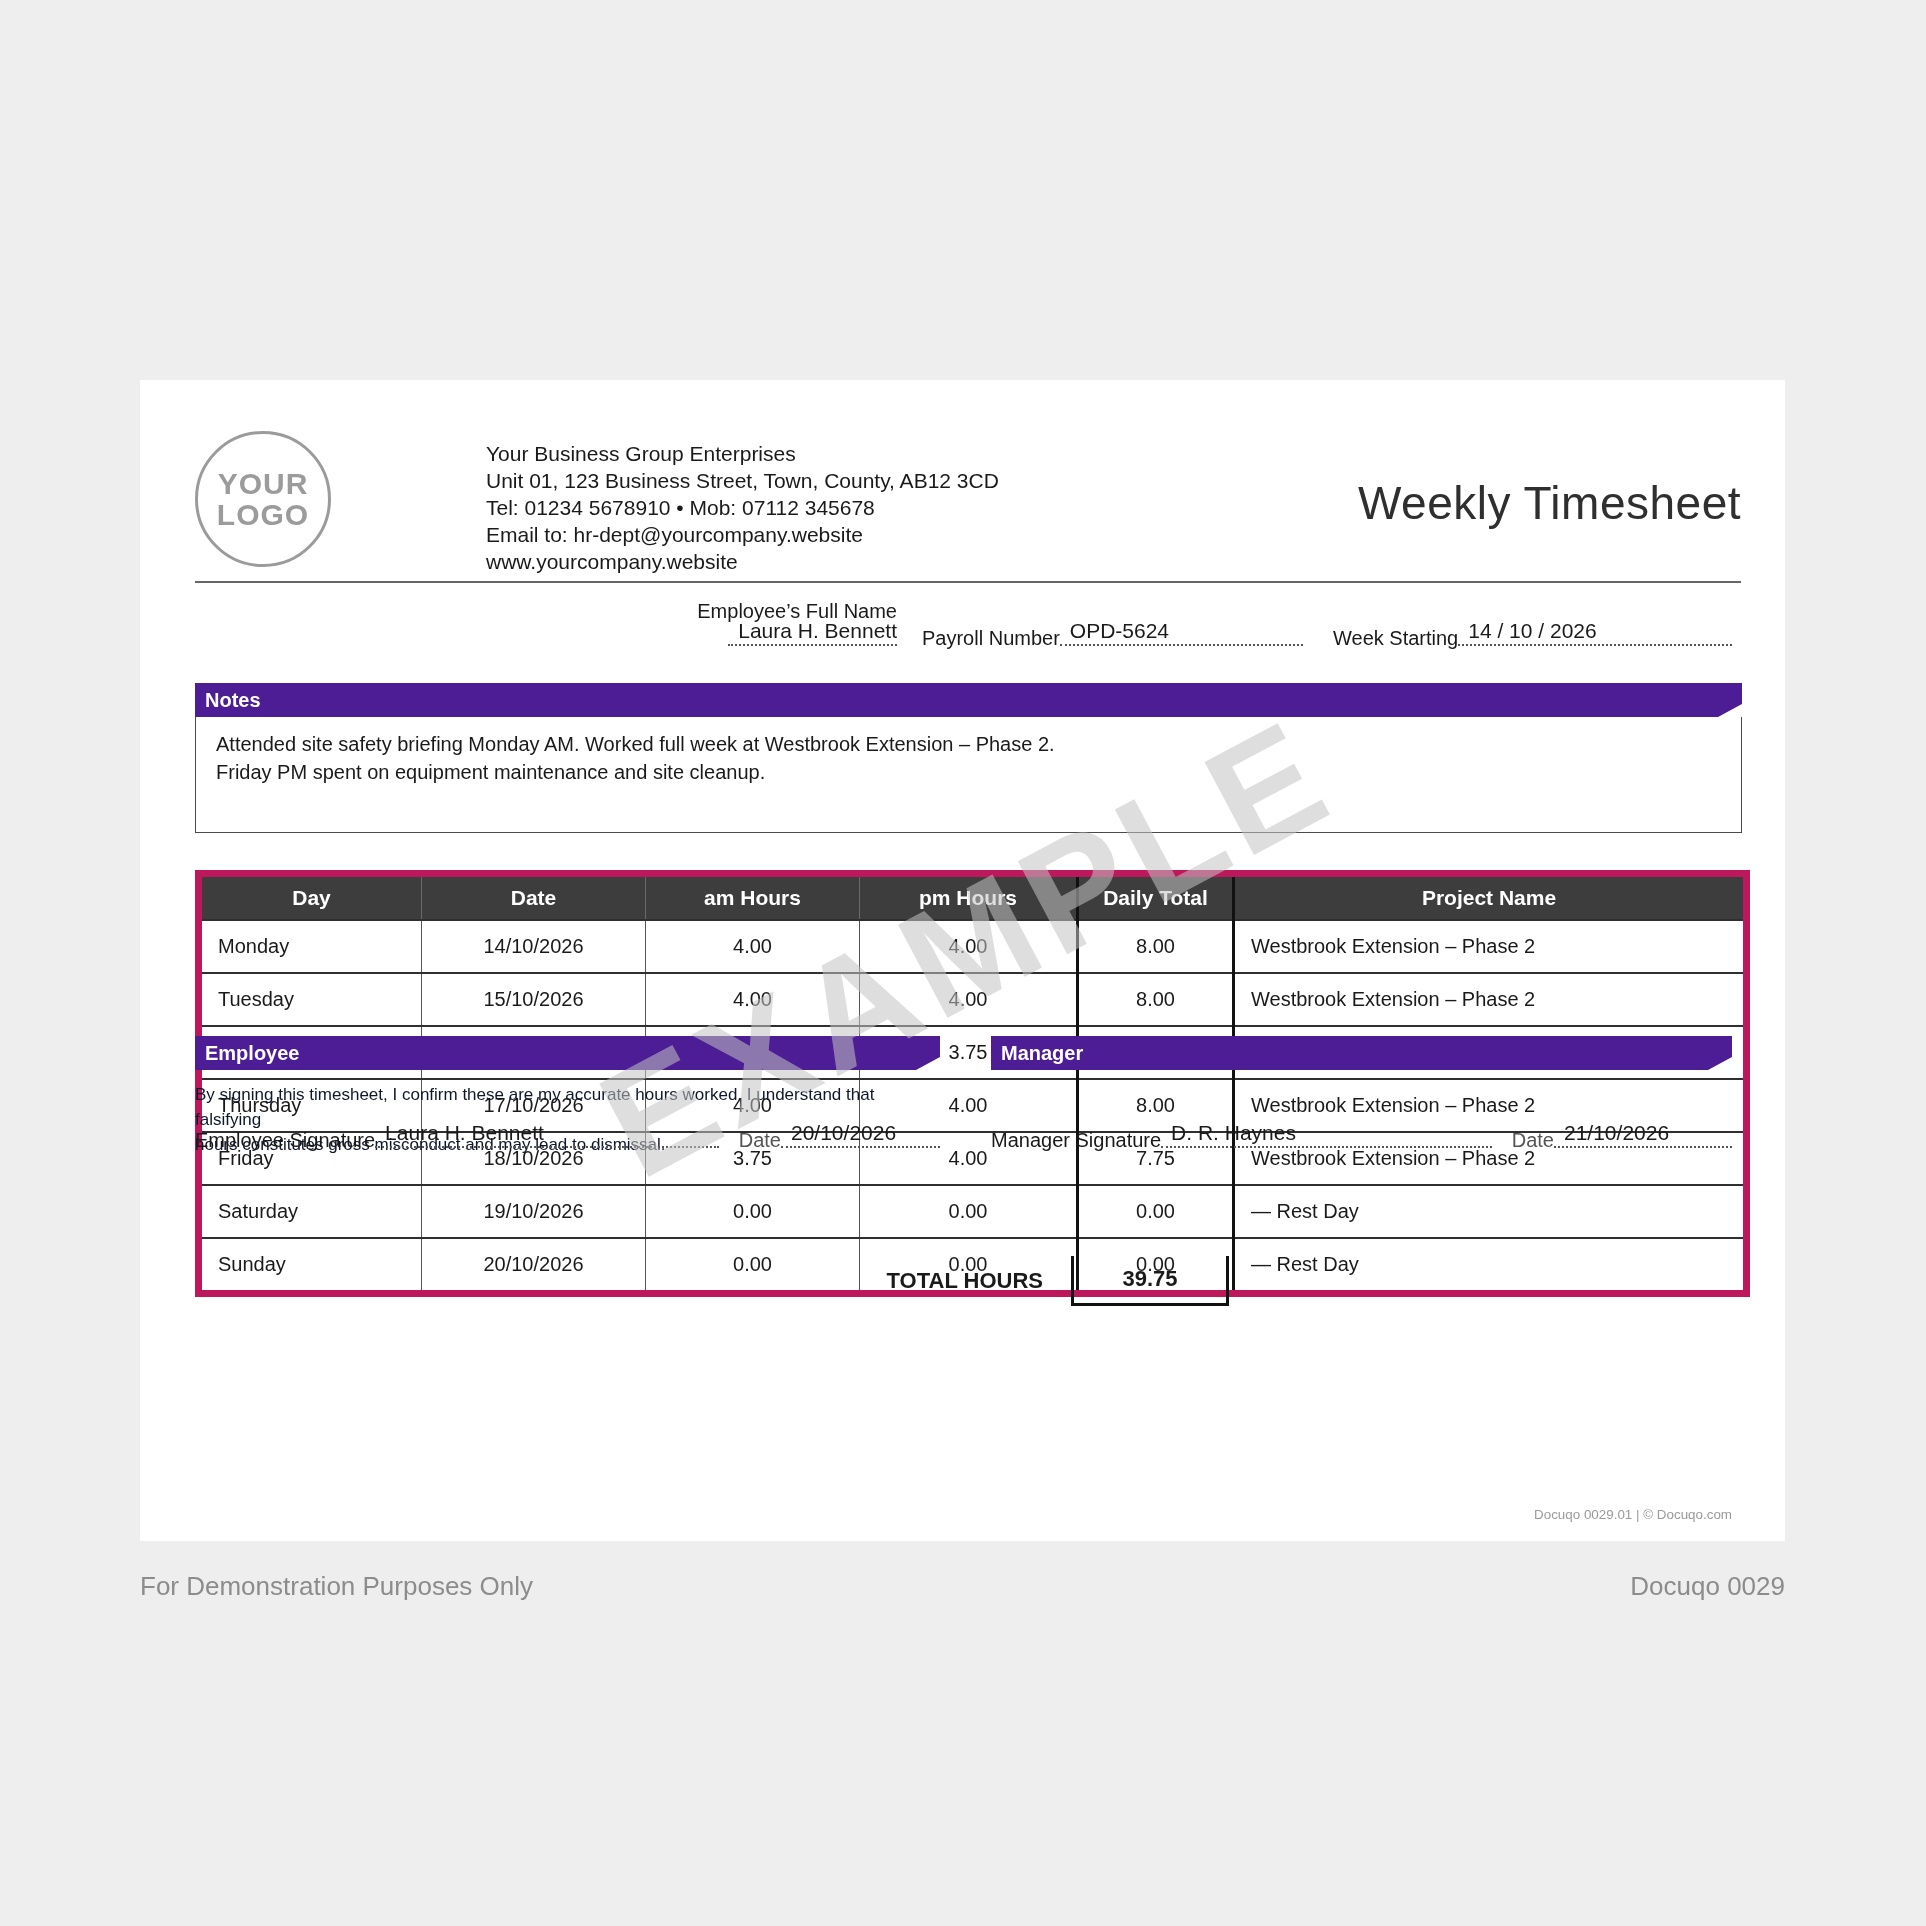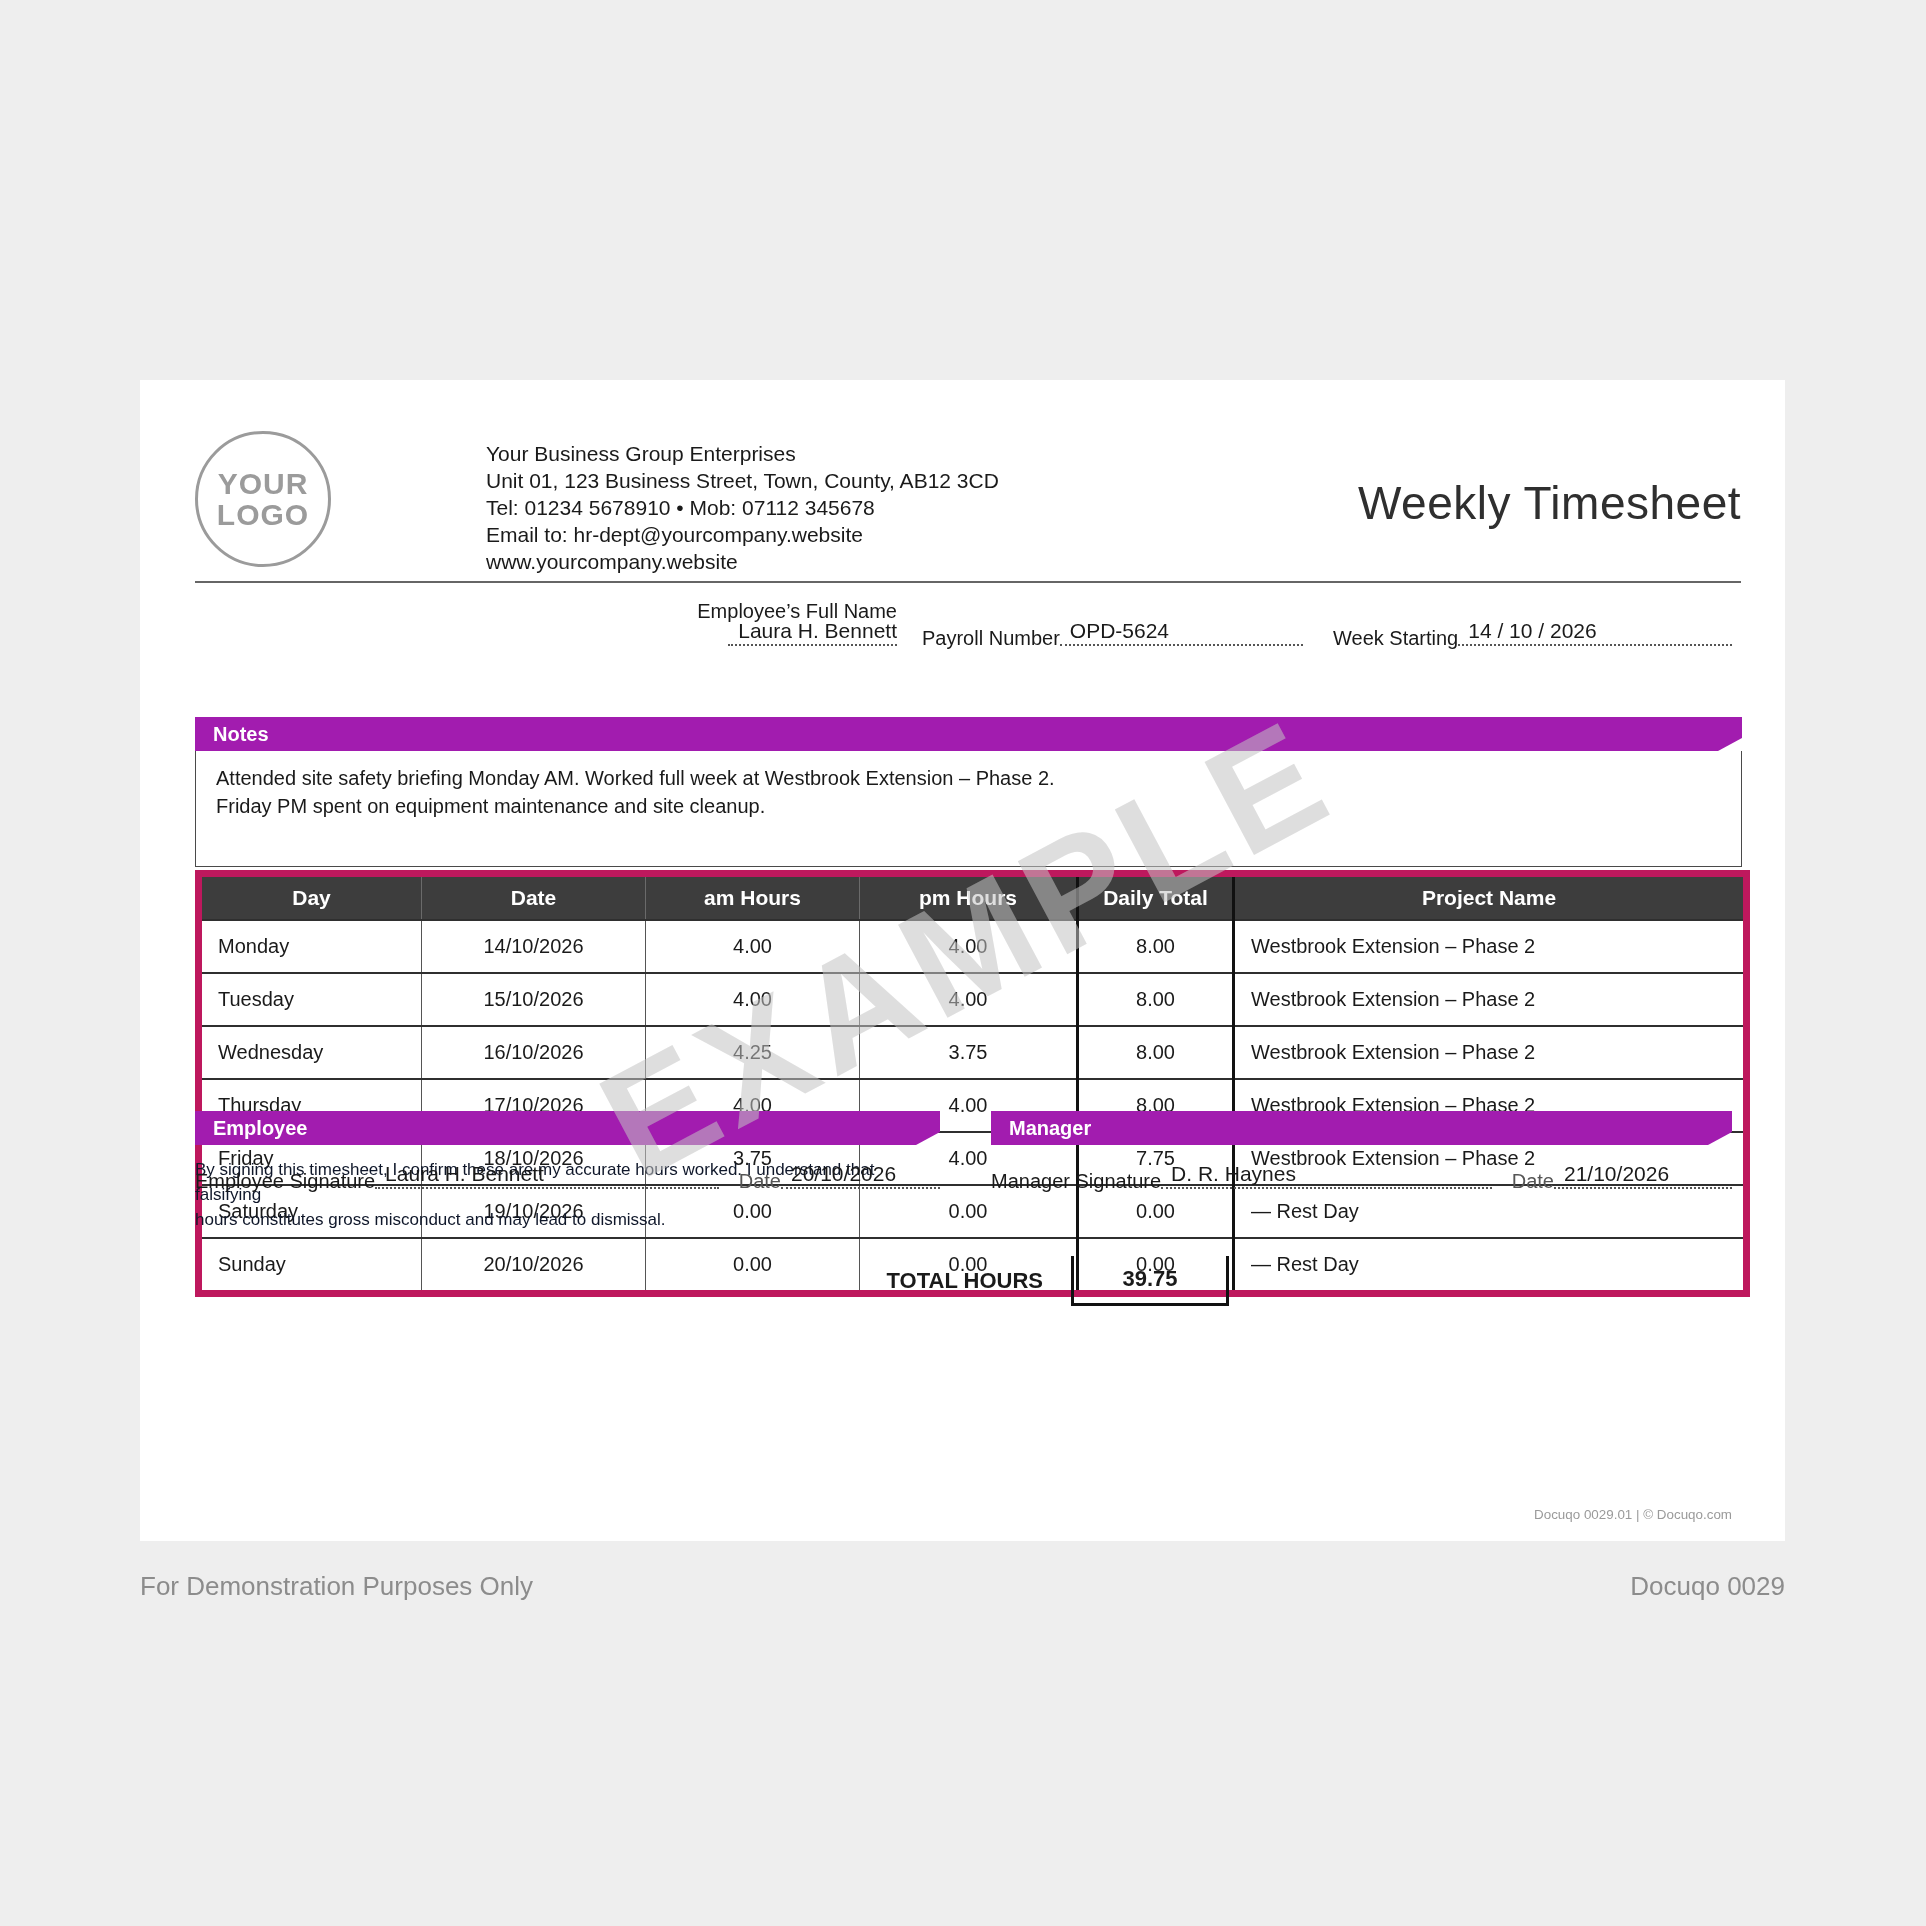--- a/index.html
+++ b/index.html
@@ -42,25 +42,24 @@
   }
   .fg{display:flex;align-items:flex-end;}
   .fg-name{width:702px;flex-direction:column;}
   .fg-name .fill{flex:1;}
   .fg-payroll{width:381px;margin-left:25px;}
   .fg-payroll .fill{flex:1;}
   .fg-week{flex:1;margin-left:30px;}
   .fg-week .fill{flex:1;}
   
   .bar{
-    background:#a21caf;color:#ffffff;
+    background:#4c1d95;color:#ffffff;
     font-size:20px;font-weight:bold;
-    height:34px;line-height:34px;padding-left:18px;
+    height:34px;line-height:34px;padding-left:10px;
     clip-path:polygon(0 0,100% 0,100% calc(100% - 13px),calc(100% - 24px) 100%,0 100%);
-    margin-top:34px;
   }
   
   .notes{position:absolute;left:55px;top:303px;width:1547px;}
   .notes-box{
     border:1px solid #4a4a4a;border-top:none;
     height:116px;box-sizing:border-box;
     padding:13px 0 0 20px;
     font-size:20px;line-height:28px;
   }
   
@@ -90,21 +89,21 @@
   .total-label{
     width:876px;text-align:right;padding-right:28px;box-sizing:border-box;
     font-size:22px;font-weight:bold;line-height:50px;
   }
   .total-box{
     width:158px;height:50px;box-sizing:border-box;
     border:3px solid #111;border-top:none;
     font-size:22px;font-weight:bold;text-align:center;line-height:46px;
   }
   
-  .sec{position:absolute;top:697px;height:139px;}
+  .sec{position:absolute;top:656px;height:139px;}
   .sec-employee{left:55px;width:745px;}
   .sec-manager{left:851px;width:741px;}
   .statement{margin-top:12px;font-size:17px;line-height:25px;color:#0f172a;padding-right:10px;}
   .sig-row{position:absolute;left:0;right:0;top:85px;display:flex;align-items:flex-end;}
   .sig-label{font-size:20px;white-space:nowrap;margin-bottom:-4px;}
   .date-label{font-size:20px;color:#555;white-space:nowrap;margin-left:20px;margin-bottom:-4px;}
   .sig-row .fill{flex:1;}
   .sig-row .fill.datefill{flex:0 0 149px;}
   .sec-manager .fill.datefill{flex:0 0 168px;}
   

